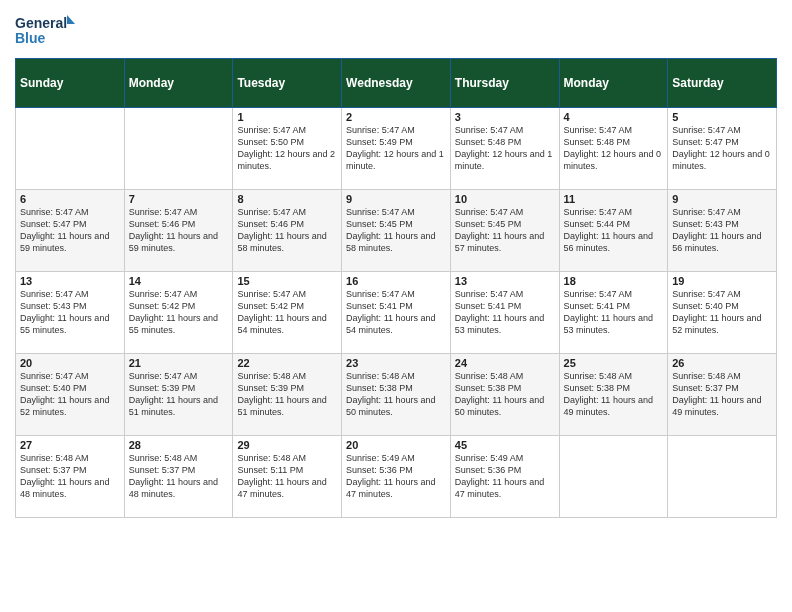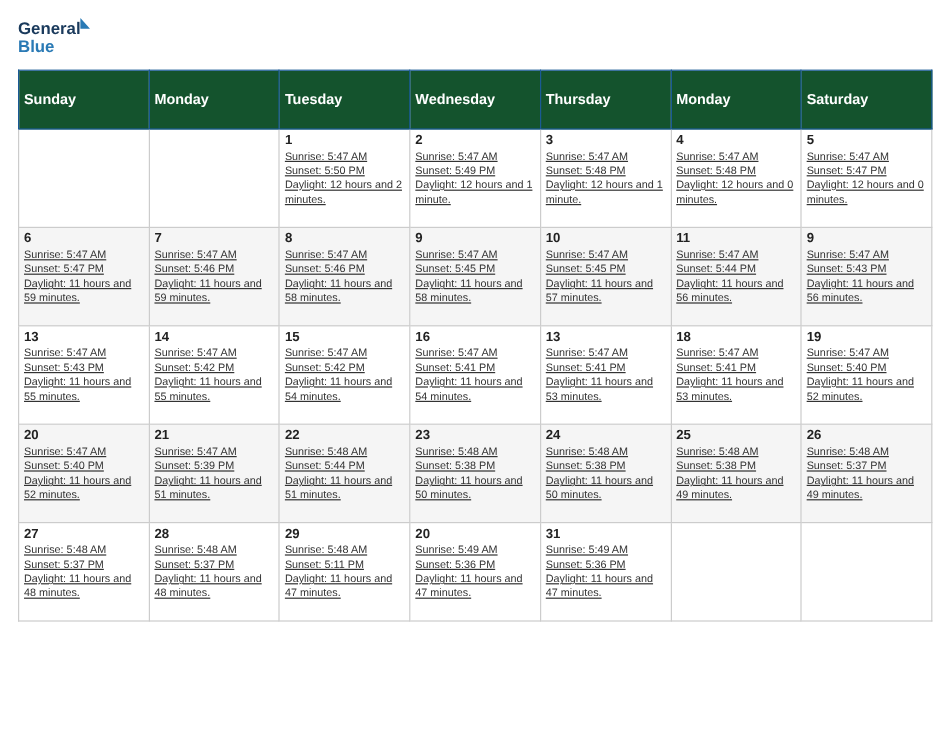--- a/index.html
+++ b/index.html
@@ -70,21 +70,20 @@
       font-size: 11px;
       font-weight: bold;
       color: #222;
       display: block;
       margin-bottom: 1px;
     }
     .day-info {
       font-size: 9px;
       color: #333;
       line-height: 1.35;
-      text-decoration: underline;
     }
     .empty-cell {
       background: #fff !important;
     }
   </style>
 </head>
 <body>
 
 <div class="page">
   <div class="header">
@@ -266,21 +265,21 @@
           <td>
             <span class="day-number">21</span>
             <div class="day-info">Sunrise: 5:47 AM
 Sunset: 5:39 PM
 Daylight: 11 hours
 and 51 minutes.</div>
           </td>
           <td>
             <span class="day-number">22</span>
             <div class="day-info">Sunrise: 5:48 AM
-Sunset: 5:44 PM
+Sunset: 5:39 PM
 Daylight: 11 hours
 and 51 minutes.</div>
           </td>
           <td>
             <span class="day-number">23</span>
             <div class="day-info">Sunrise: 5:48 AM
 Sunset: 5:38 PM
 Daylight: 11 hours
 and 50 minutes.</div>
           </td>
@@ -329,21 +328,21 @@
 and 47 minutes.</div>
           </td>
           <td>
             <span class="day-number">20</span>
             <div class="day-info">Sunrise: 5:49 AM
 Sunset: 5:36 PM
 Daylight: 11 hours
 and 47 minutes.</div>
           </td>
           <td>
-            <span class="day-number">31</span>
+            <span class="day-number">45</span>
             <div class="day-info">Sunrise: 5:49 AM
 Sunset: 5:36 PM
 Daylight: 11 hours
 and 47 minutes.</div>
           </td>
           <td class="empty-cell"></td>
           <td class="empty-cell"></td>
         </tr>
       </tbody>
   </table>

